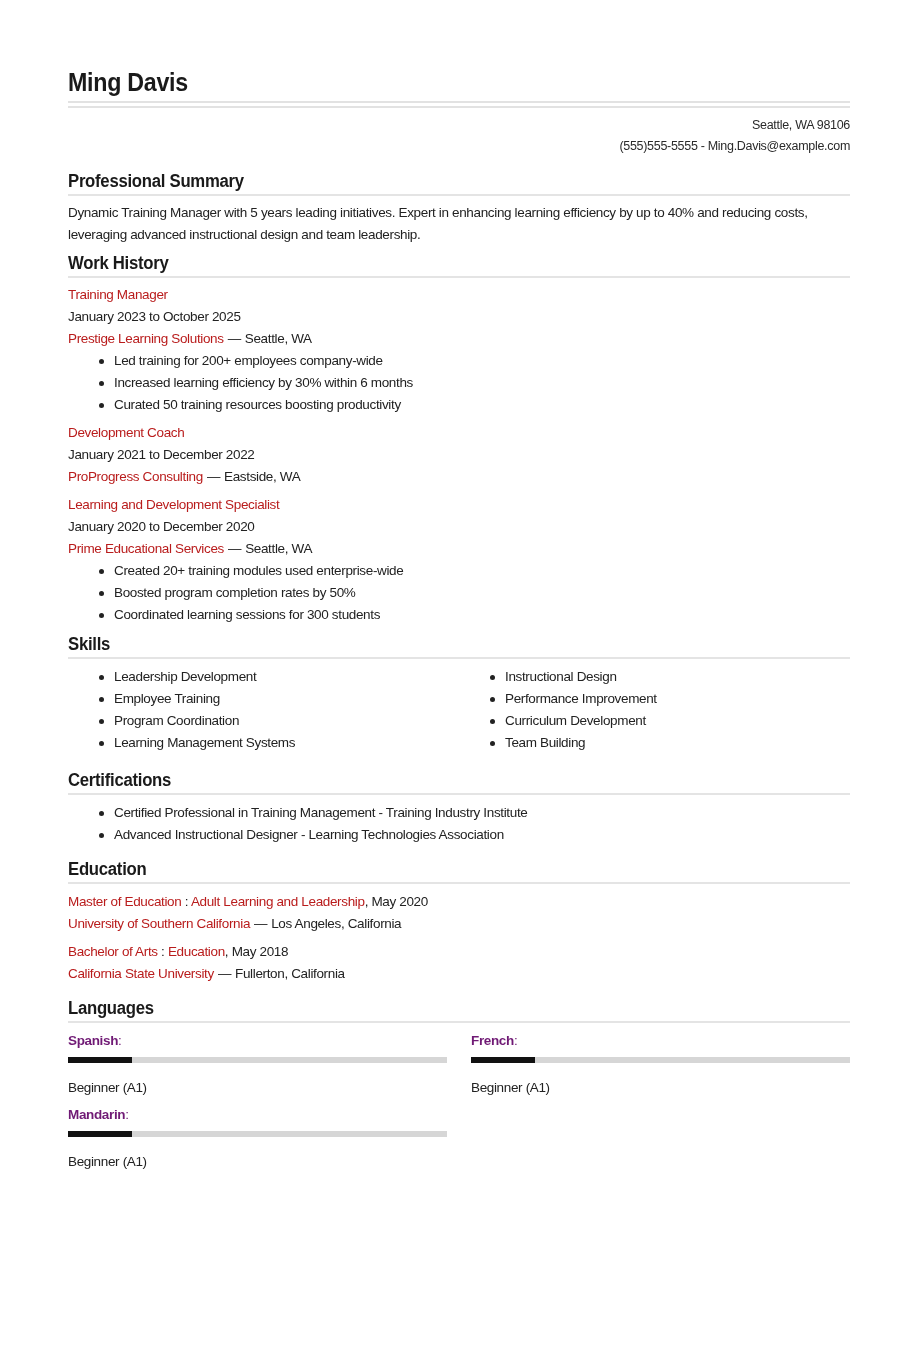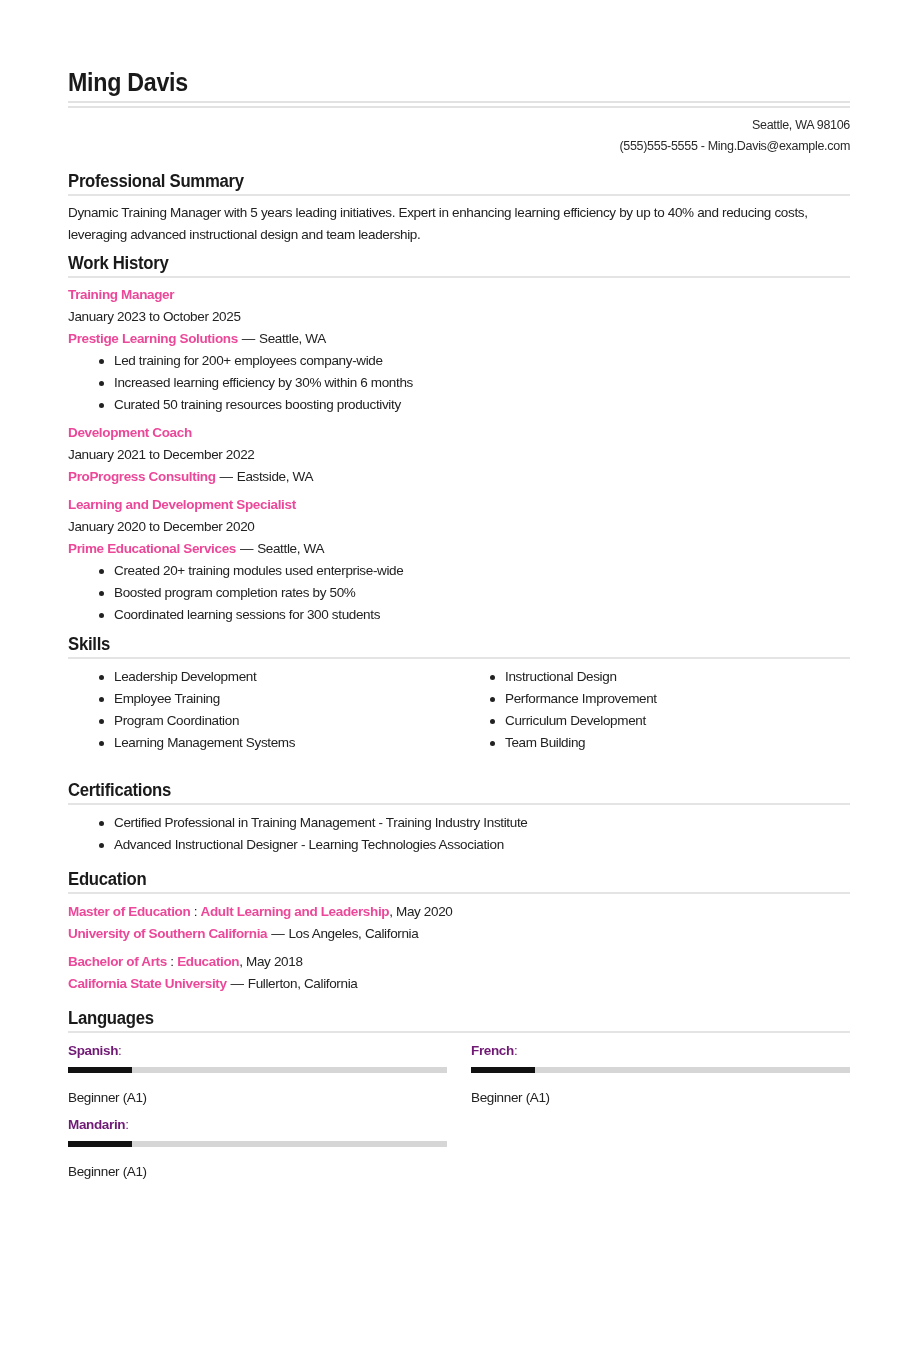--- a/index.html
+++ b/index.html
@@ -16,21 +16,21 @@
   .double-rule div { height: 2px; background: #e2e2e2; }
   .double-rule div + div { margin-top: 3px; }
   .contact { text-align: right; font-size: 12.5px; line-height: 21px; margin-top: 7px; color: #2a2a2a; letter-spacing: -0.3px; }
   .section { margin-top: 9px; }
   .section-title {
     font-size: 18px; font-weight: bold; color: #1a1a1a; line-height: 24px;
     letter-spacing: -0.3px; transform: scaleX(0.93); transform-origin: left; display:inline-block;
   }
   .section-rule { height: 2px; background: #e4e4e4; margin-top: 1px; margin-bottom: 7px; }
   .text { font-size: 13.5px; line-height: 22px; letter-spacing: -0.35px; color: #222; }
-  .bold { font-weight: bold; color: #ec4899; }
+  .bold { font-weight: normal; color: #b91c1c; }
   .job { margin-bottom: 6px; }
   ul.bullets { margin: 0; padding-left: 46px; list-style: none; }
   ul.bullets li { position: relative; font-size: 13.5px; line-height: 22px; letter-spacing: -0.35px; }
   ul.bullets li::before {
     content: ""; position: absolute; left: -15px; top: 9px; width: 5px; height: 5px;
     border-radius: 50%; background: #222;
   }
   .skills-grid { display: grid; grid-template-columns: 391px 391px; padding-left: 0; }
   .skills-grid ul.bullets { padding-left: 46px; }
   .edu-block { margin-bottom: 6px; }
@@ -108,21 +108,21 @@
       </ul>
       <ul class="bullets">
         <li>Instructional Design</li>
         <li>Performance Improvement</li>
         <li>Curriculum Development</li>
         <li>Team Building</li>
       </ul>
     </div>
   </div>
 
-  <div class="section" style="margin-top:24px">
+  <div class="section" style="margin-top:14px">
     <div class="section-title">Certifications</div>
     <div class="section-rule"></div>
     <ul class="bullets">
       <li>Certified Professional in Training Management - Training Industry Institute</li>
       <li>Advanced Instructional Designer - Learning Technologies Association</li>
     </ul>
   </div>
 
   <div class="section" style="margin-top:11px">
     <div class="section-title">Education</div>

